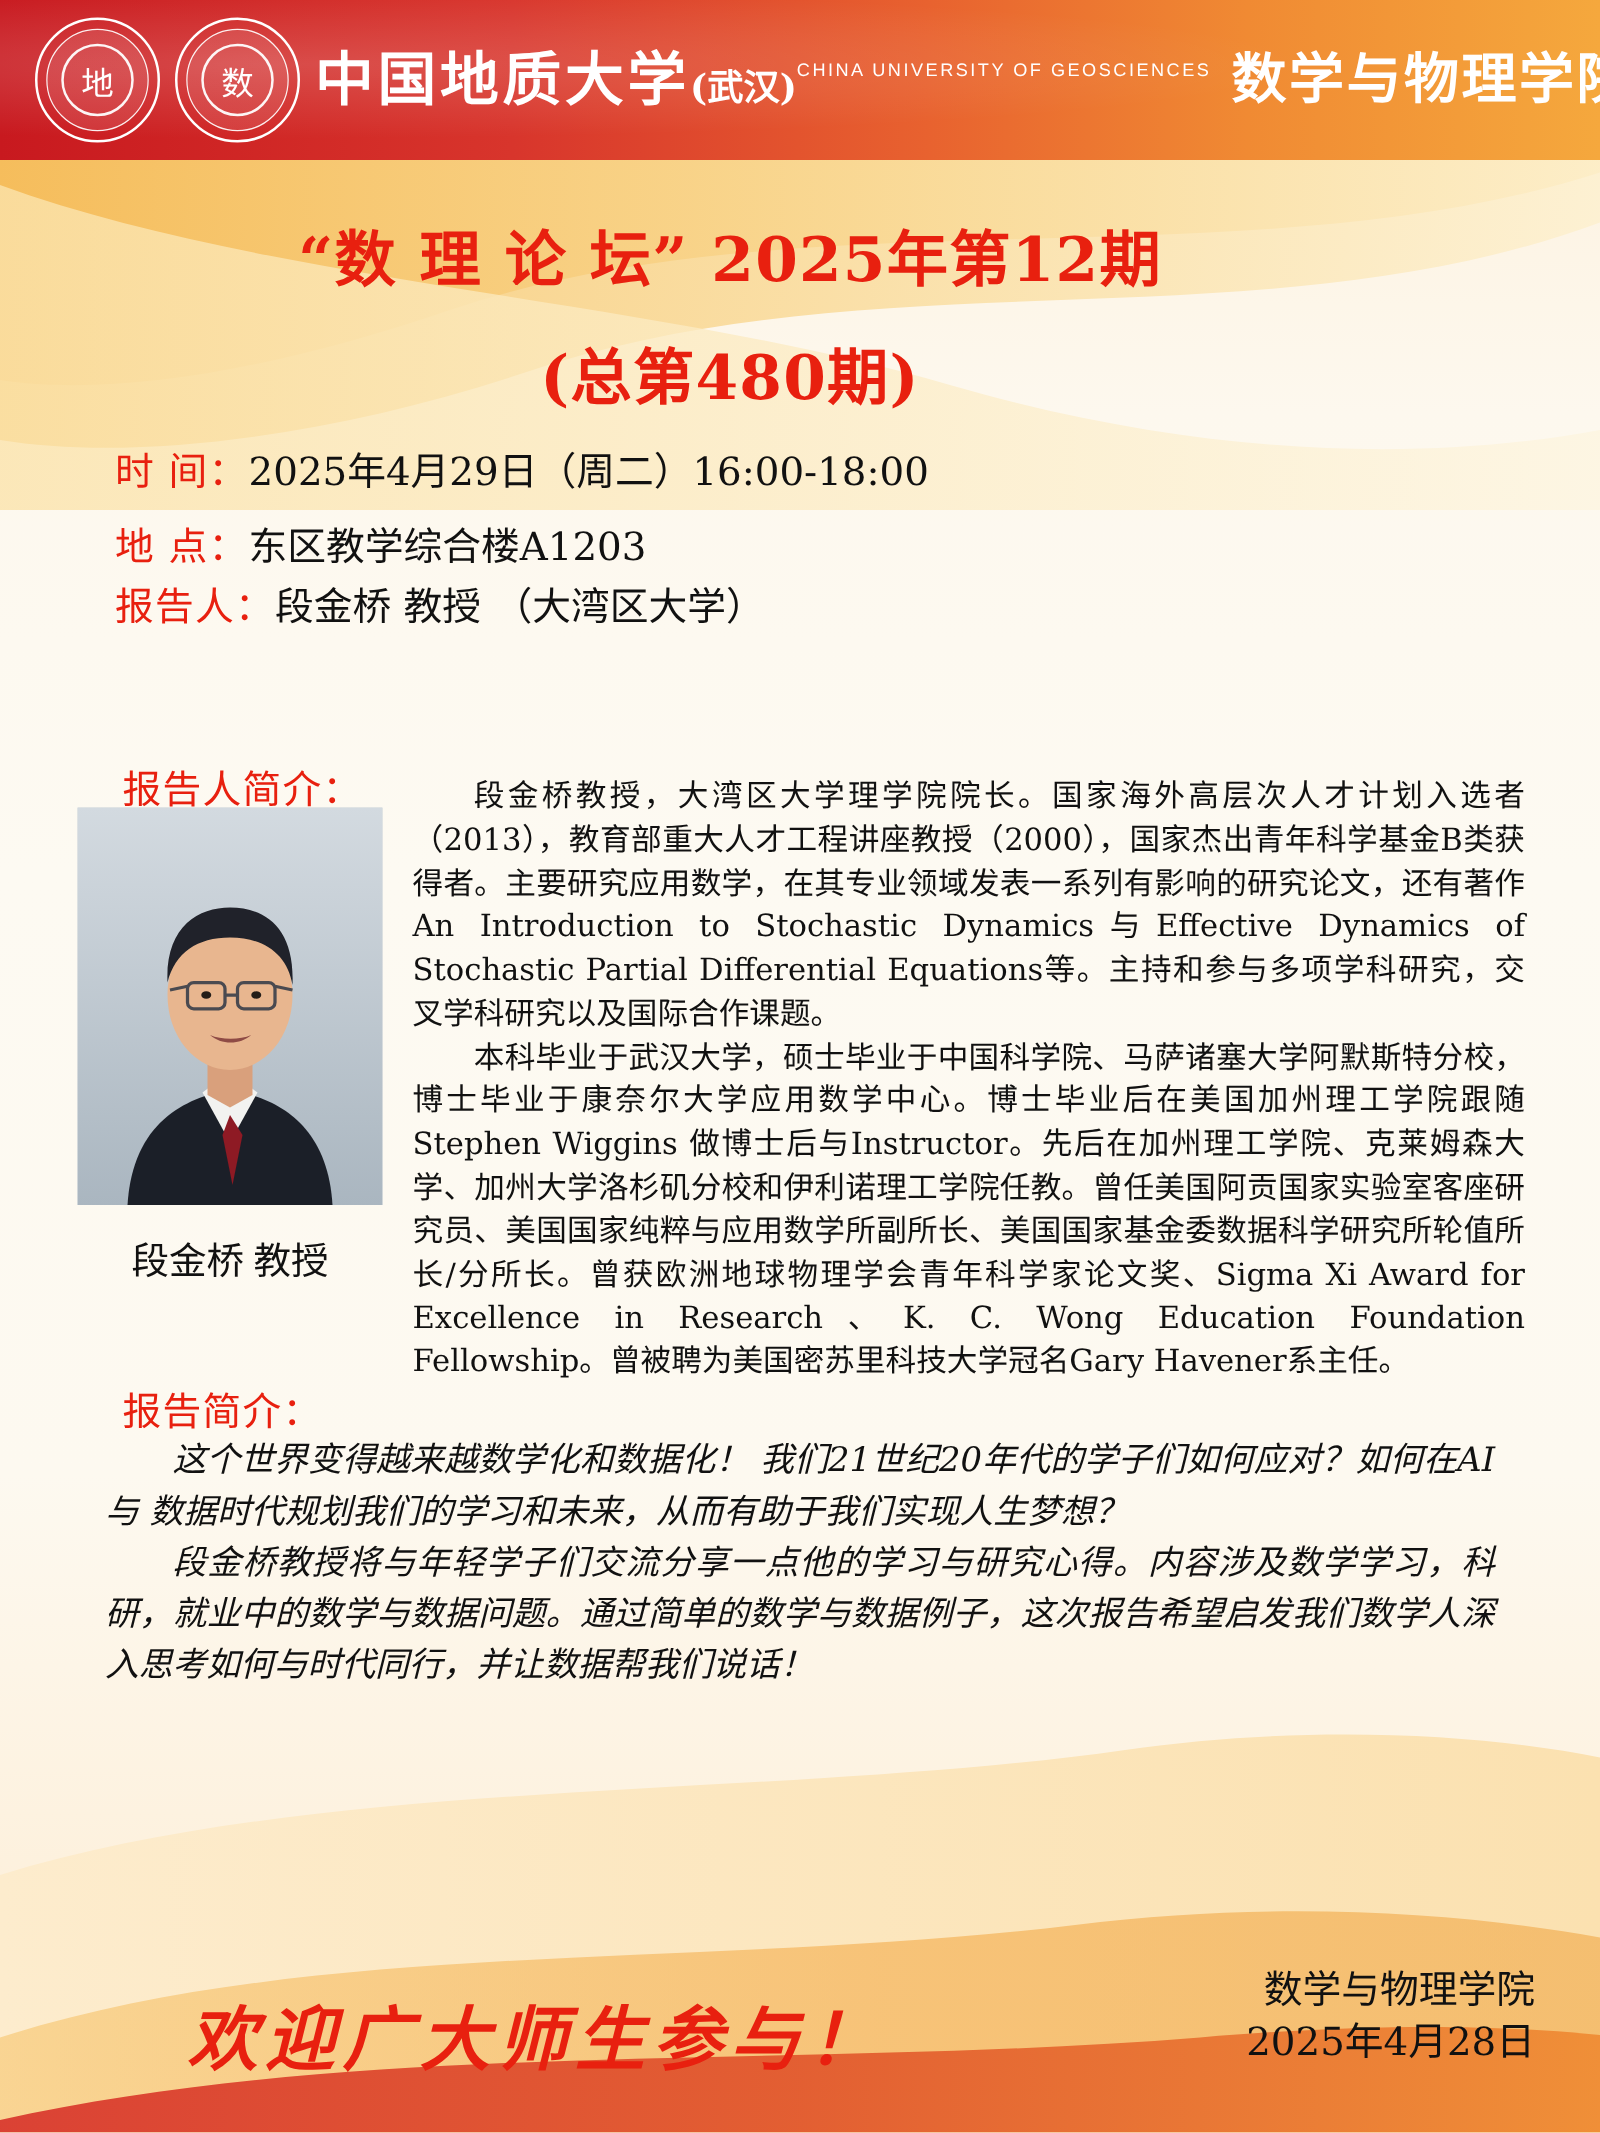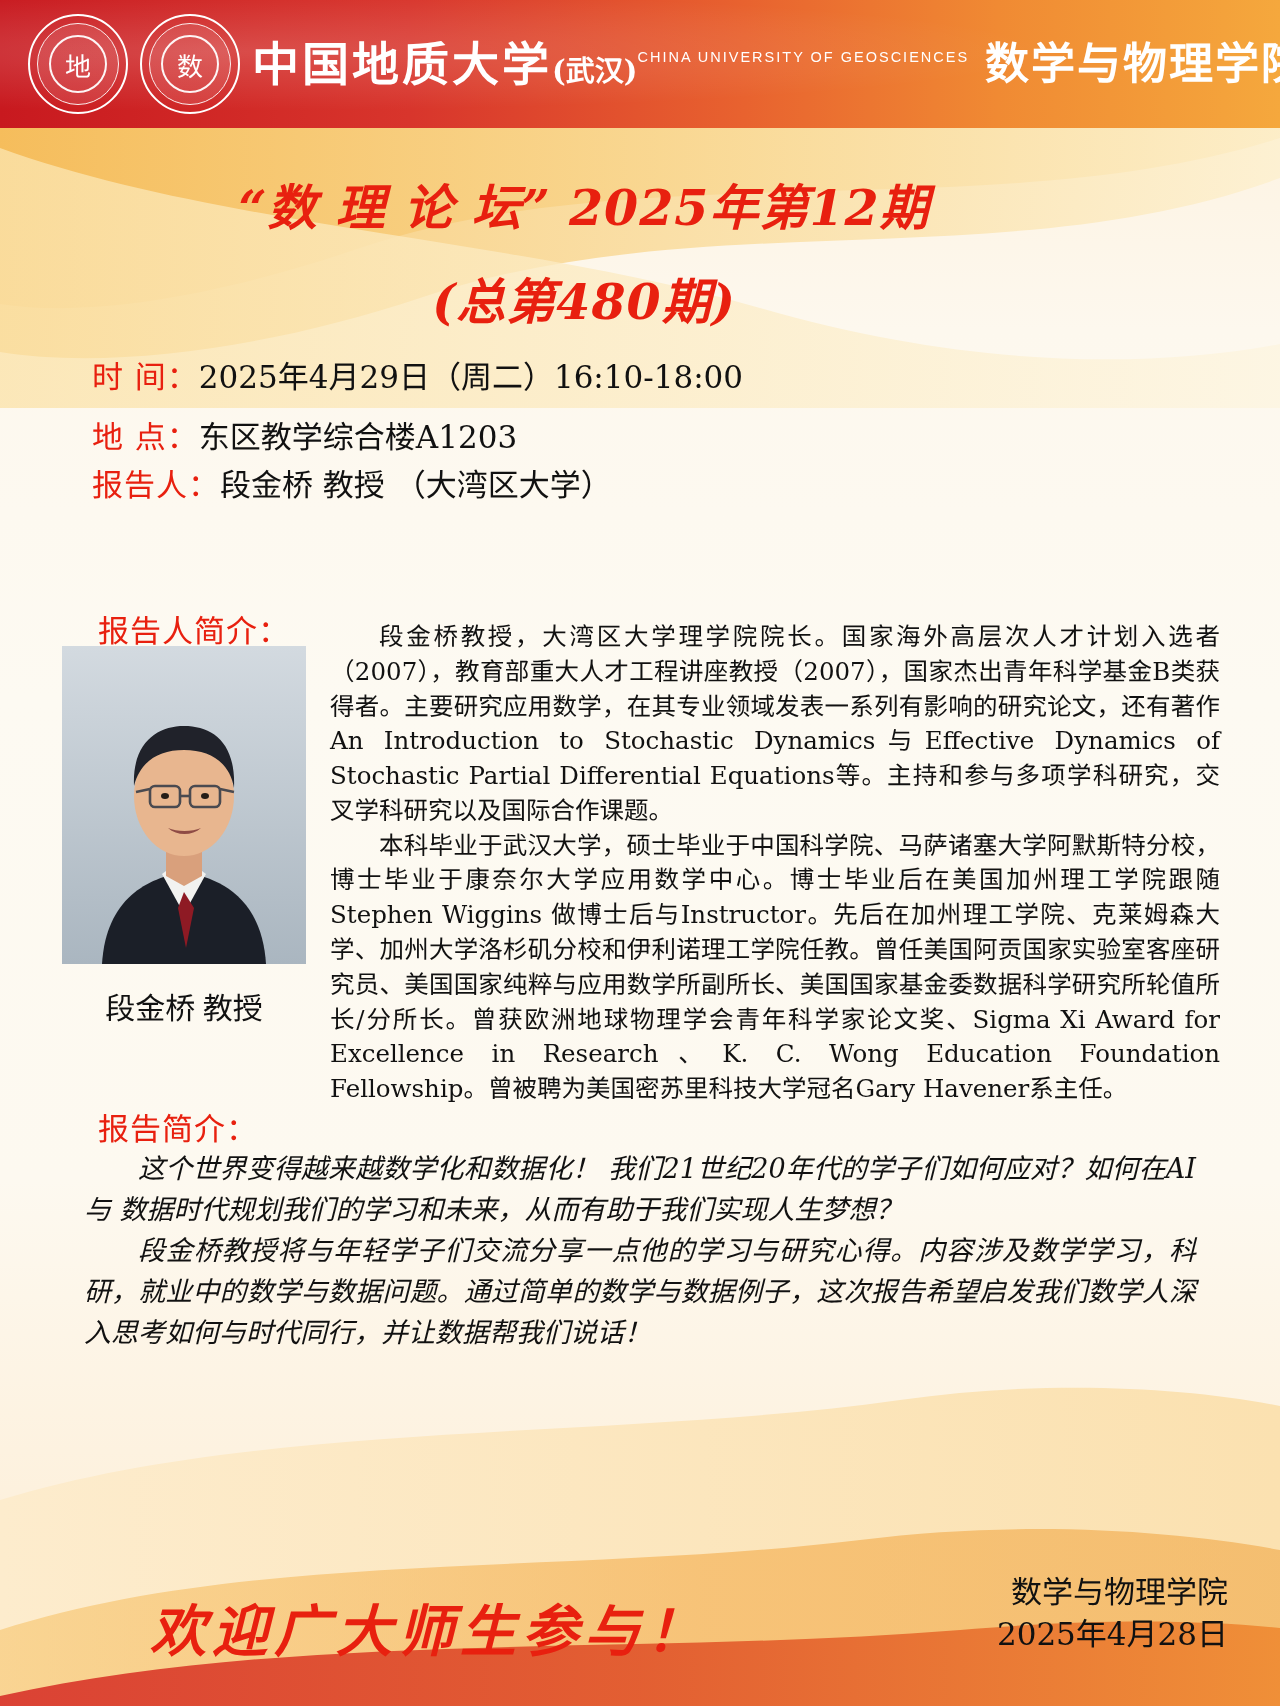--- a/index.html
+++ b/index.html
@@ -138,21 +138,20 @@
 
   
   .title-main, .title-sub {
     position: absolute;
     width: 1168px;
     text-align: center;
     color: #e8200f;
     font-family: "DejaVu Serif", serif;
     font-weight: bold;
     letter-spacing: 1px;
-    font-style: italic;
   }
   .title-main { top: 168px; font-size: 49px; }
   .title-sub { top: 262px; font-size: 49px; }
 
   
   .info {
     position: absolute;
     left: 92px;
     font-size: 31px;
     font-family: "DejaVu Serif", serif;
@@ -318,21 +317,21 @@
     <div class="brand-block">
       <div class="brand-right-cn">数学与物理学院</div>
       <div class="brand-right-en">School of Mathematics and Physics</div>
     </div>
   </div>
 
   <div class="title-main">“数 理 论 坛” 2025年第12期</div>
   <div class="title-sub">(总第480期)</div>
 
   <div class="info info-1">
-    <span class="lbl">时 间：</span><span>2025年4月29日（周二）16:10-18:00</span>
+    <span class="lbl">时 间：</span><span>2025年4月29日（周二）16:00-18:00</span>
   </div>
   <div class="info info-2">
     <span class="lbl">地 点：</span><span>东区教学综合楼A1203</span>
   </div>
   <div class="info info-3">
     <span class="lbl">报告人：</span><span>段金桥 教授 （大湾区大学）</span>
   </div>
 
   <div class="sec-head bio-head">报告人简介：</div>
 
@@ -369,21 +368,21 @@
 
       <ellipse cx="103" cy="150" rx="4" ry="3" fill="#241d18"></ellipse>
       <ellipse cx="143" cy="150" rx="4" ry="3" fill="#241d18"></ellipse>
 
       <path d="M106,182 C115,190 130,190 139,182 C130,186 115,186 106,182 Z" fill="#8e4b45"></path>
     </svg>
   </div>
   <div class="portrait-name">段金桥 教授</div>
 
   <div class="bio-text">
-    <p>段金桥教授，大湾区大学理学院院长。国家海外高层次人才计划入选者（2007），教育部重大人才工程讲座教授（2007），国家杰出青年科学基金B类获得者。主要研究应用数学，在其专业领域发表一系列有影响的研究论文，还有著作An Introduction to Stochastic Dynamics与Effective Dynamics of Stochastic Partial Differential Equations等。主持和参与多项学科研究，交叉学科研究以及国际合作课题。</p>
+    <p>段金桥教授，大湾区大学理学院院长。国家海外高层次人才计划入选者（2013），教育部重大人才工程讲座教授（2000），国家杰出青年科学基金B类获得者。主要研究应用数学，在其专业领域发表一系列有影响的研究论文，还有著作An Introduction to Stochastic Dynamics与Effective Dynamics of Stochastic Partial Differential Equations等。主持和参与多项学科研究，交叉学科研究以及国际合作课题。</p>
     <p>本科毕业于武汉大学，硕士毕业于中国科学院、马萨诸塞大学阿默斯特分校，博士毕业于康奈尔大学应用数学中心。博士毕业后在美国加州理工学院跟随Stephen Wiggins 做博士后与Instructor。先后在加州理工学院、克莱姆森大学、加州大学洛杉矶分校和伊利诺理工学院任教。曾任美国阿贡国家实验室客座研究员、美国国家纯粹与应用数学所副所长、美国国家基金委数据科学研究所轮值所长/分所长。曾获欧洲地球物理学会青年科学家论文奖、Sigma Xi Award for Excellence in Research、K. C. Wong Education Foundation Fellowship。曾被聘为美国密苏里科技大学冠名Gary Havener系主任。</p>
   </div>
 
   <div class="sec-head abs-head">报告简介：</div>
   <div class="abs-text">
     <p>这个世界变得越来越数学化和数据化！ 我们21世纪20年代的学子们如何应对？如何在AI与 数据时代规划我们的学习和未来，从而有助于我们实现人生梦想？</p>
     <p>段金桥教授将与年轻学子们交流分享一点他的学习与研究心得。内容涉及数学学习，科研，就业中的数学与数据问题。通过简单的数学与数据例子，这次报告希望启发我们数学人深入思考如何与时代同行，并让数据帮我们说话！</p>
   </div>
 
   <div class="welcome">欢迎广大师生参与！</div>

